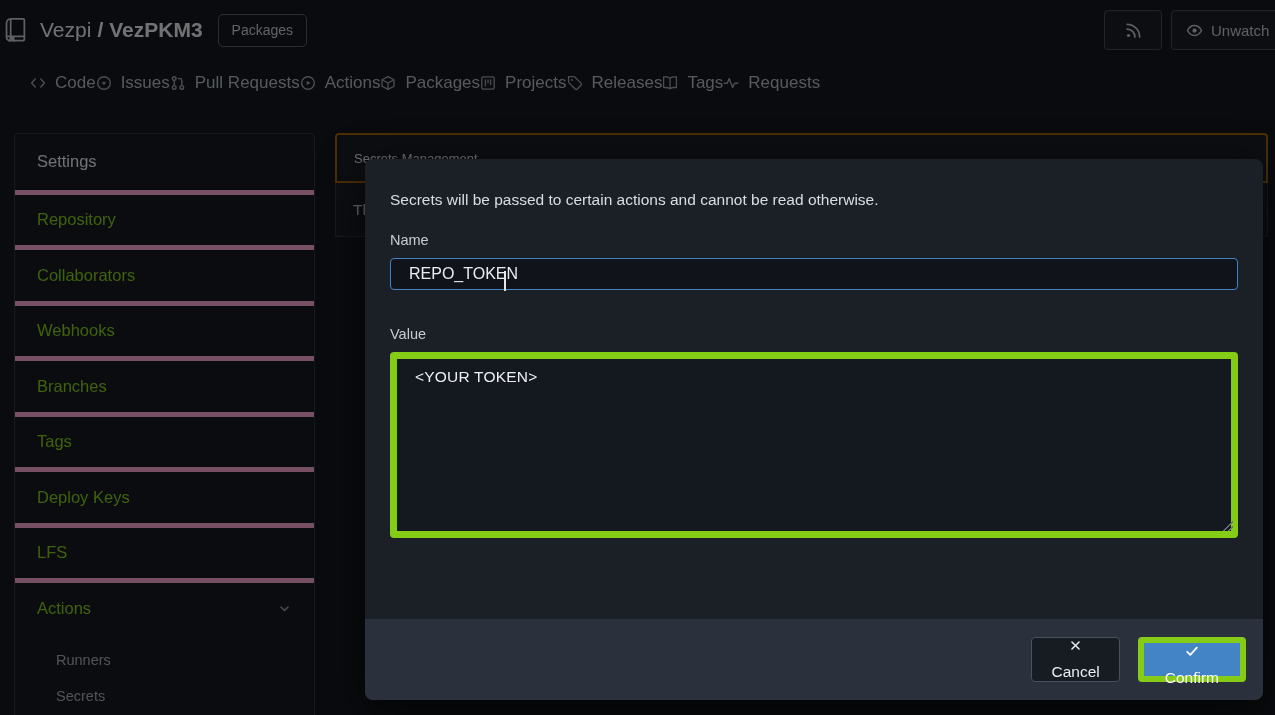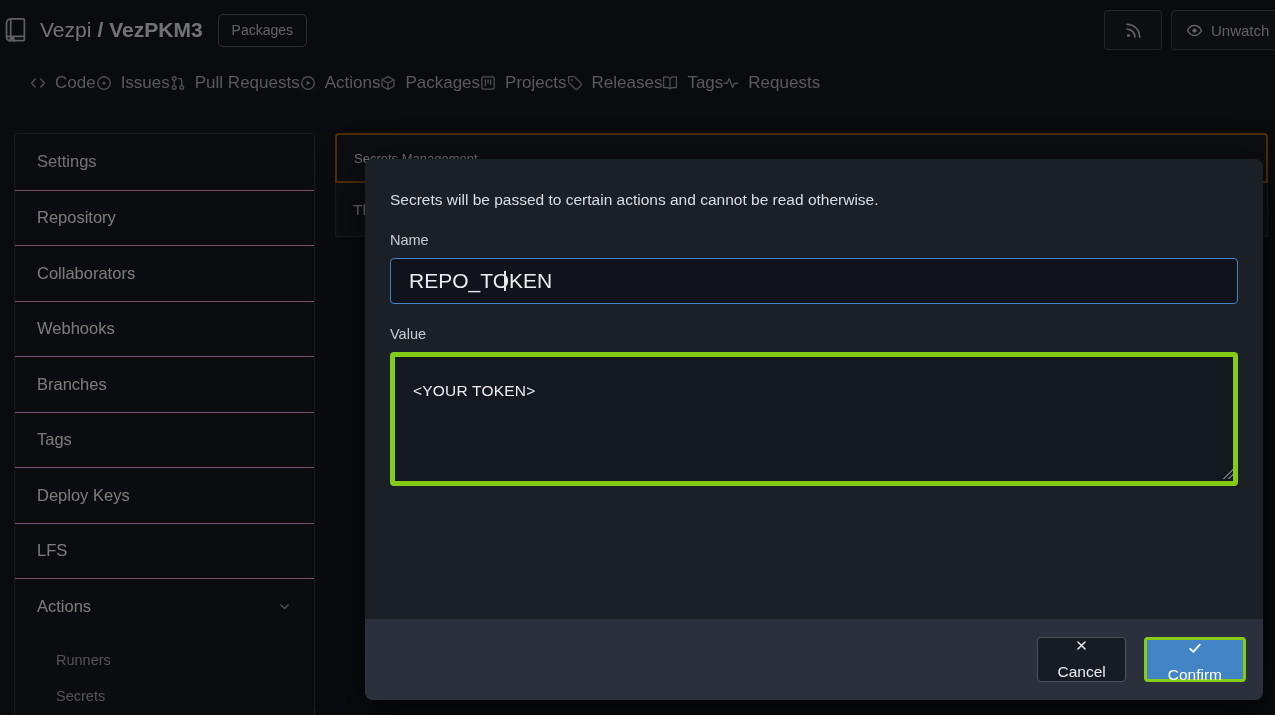--- a/index.html
+++ b/index.html
@@ -29,21 +29,21 @@
   
   .nav-tabs { position:absolute; left:30px; top:61px; height:44px; display:flex; align-items:center;
               color:#b4bac2; font-size:17px; }
   .nav-tab { display:flex; gap:9px; align-items:center; white-space:nowrap; }
   .nav-tab svg { opacity:.85; }
 
   
   .sidebar { position:absolute; left:14px; top:133px; width:301px; height:620px;
              border:1px solid #303744; border-radius:4px; background:#171b22; }
   .side-item { height:55.5px; display:flex; align-items:center; justify-content:space-between;
-               padding:0 22px; font-size:16.5px; color:#ffffff; border-top:1px solid #f9a8d4; }
+               padding:0 22px; font-size:16.5px; color:#84cc16; border-top:5px solid #f9a8d4; }
   .side-item:first-child { border-top:none; }
   .side-item.header-item { color:#e6eaef; font-weight:500; }
   .side-item .chev { color:#9ba1aa; }
   .side-sub { padding-top:8px; }
   .side-subitem { height:36px; display:flex; align-items:center; padding-left:41px; font-size:14.5px; color:#a8aeb6; }
 
   
   .content { position:absolute; left:335px; top:133px; width:933px; }
   .content-header { height:50px; border:2px solid #a16207; border-radius:4px 4px 0 0; background:#191e26;
                     display:flex; align-items:center; padding:0 17px; font-size:13px; font-weight:500; color:#e2e6eb;text-align:right; }
@@ -56,36 +56,36 @@
   
   .modal { position:absolute; left:365px; top:159px; width:898px; height:541px; z-index:20;
            background:#1b2027; border-radius:8px; box-shadow:0 12px 45px rgba(0,0,0,.65);
            display:flex; flex-direction:column; }
   .modal-header { flex:none; height:73px; border-bottom:1px solid #2e3540; display:flex; align-items:center;
                   padding:0 25px; font-size:19px; font-weight:500; color:#f2f4f7; }
   .modal-body { flex:1; padding:31px 25px 0; }
   .modal-desc { font-size:15.5px; line-height:20px; color:#d9dee4; }
   .field-label { margin-top:22px; font-size:14.5px; line-height:17px; color:#c6ccd4; }
   .input-wrap { position:relative; margin-top:9px; height:46px; }
-  .text-input { width:100%; height:46px; background:#10141a; border:1px solid #4183c4; border-radius:4px;
-                color:#e9ecf0; font-size:21px; padding:0 18px; font-family:inherit; outline:none; }
+  .text-input { width:100%; height:32px; background:#10141a; border:1px solid #4183c4; border-radius:4px;
+                color:#e9ecf0; font-size:16px; padding:0 18px; font-family:inherit; outline:none; }
   .caret { position:absolute; left:114px; top:13px; width:1.5px; height:20px; background:#e4e8ec; }
   .ta-wrap { position:relative; margin-top:9px; }
-  .value-area { width:100%; height:134px; background:#14181f; border:5px solid #84cc16; border-radius:4px;
-                color:#edeff3; font-size:15.5px; line-height:20px; padding:24px 18px; resize:none;
+  .value-area { width:100%; height:186px; background:#14181f; border:7px solid #84cc16; border-radius:4px;
+                color:#edeff3; font-size:15.5px; line-height:20px; padding:8px 18px; resize:none;
                 font-family:inherit; letter-spacing:.2px; outline:none; display:block; }
   .resize-handle { position:absolute; right:5px; bottom:7px; width:12px; height:12px;
                    background:repeating-linear-gradient(135deg, transparent 0 2.5px, #6a707a 2.5px 3.6px);
                    clip-path:polygon(100% 0, 100% 100%, 0 100%); }
   .modal-footer { flex:none; height:81px; background:#2b313c; border-radius:0 0 8px 8px;
                   display:flex; align-items:center; justify-content:flex-end; gap:18px; padding:0 17px; }
   .btn { height:45px; border-radius:4px; display:flex; align-items:center; gap:10px;
          font-size:15.5px; padding:0 19px; cursor:pointer; font-family:inherit;flex-direction:column; }
   .btn-cancel { background:#171b22; border:1px solid #4a515d; color:#e9ecf0; }
-  .btn-confirm { background:#4284c6; border:3px solid #84cc16; color:#ffffff; padding:0 21px; }
+  .btn-confirm { background:#4284c6; border:6px solid #84cc16; color:#ffffff; padding:0 21px; }
 </style>
 </head>
 <body>
 
 <div class="repo-row">
   <span class="repo-icon">
     <svg width="27" height="28" viewBox="0 0 28 28" fill="none" stroke="currentColor" stroke-width="1.8" stroke-linecap="round" stroke-linejoin="round">
       <path d="M9 2.5h12.8a1.4 1.4 0 0 1 1.4 1.4v19.7a1.4 1.4 0 0 1-1.4 1.4H8.2a3.5 3.5 0 0 1-3.5-3.5V6.9A4.4 4.4 0 0 1 9 2.5z"></path>
       <path d="M9 2.8v17.7M4.9 20.5h18.3"></path>
       <path d="M7.8 20.8v6l2.6-2.4 2.6 2.4v-6z" fill="currentColor" stroke="none"></path>

